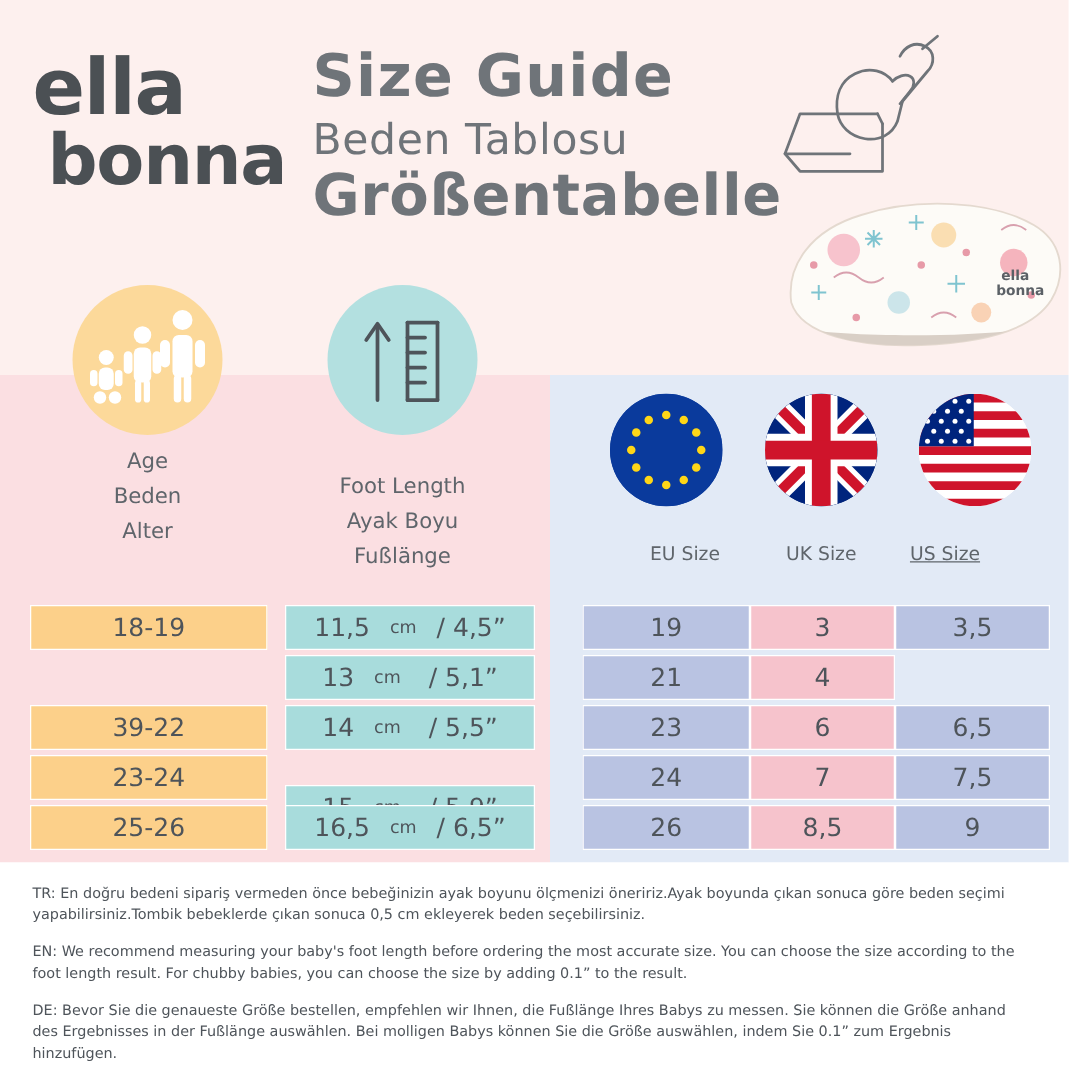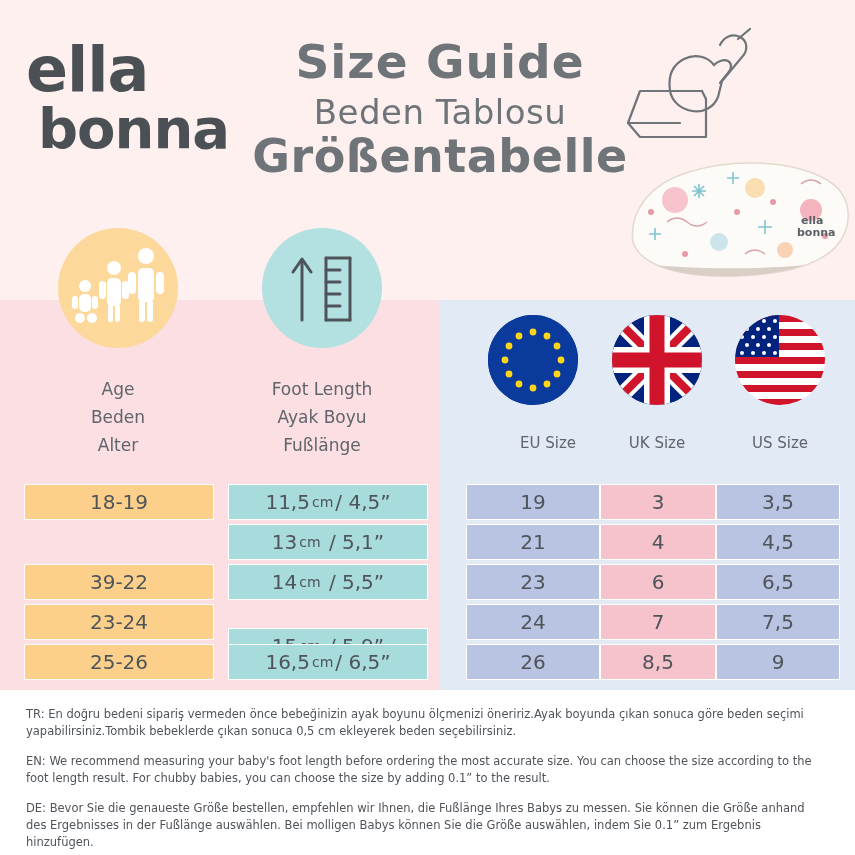--- a/index.html
+++ b/index.html
@@ -67,21 +67,21 @@
     letter-spacing: -1px;
     line-height: 58px;
     margin-left: 12px;
   }
 
   
   .titles {
     position: absolute;
     left: 250px; top: 34px;
     width: 380px;
-    text-align: center;
+    text-align: left;
     color: #6f7479;
     font-family: "DejaVu Sans", sans-serif;
   }
   .title-1 {
     font-size: 47px;
     font-weight: bold;
     line-height: 56px;
     letter-spacing: 1px;
   }
   .title-2 {
@@ -130,21 +130,21 @@
   
   .col-head {
     position: absolute;
     text-align: center;
     color: #5f656b;
     font-size: 17px;
     line-height: 28px;
     font-family: "DejaVu Sans", sans-serif;
   }
   .col-head-age {
-    left: 38px; top: 375px;
+    left: 38px; top: 355px;
     width: 160px;
     text-align: center;
   }
   .col-head-foot {
     left: 232px; top: 375px;
     width: 180px;
   }
 
   
   .flag-wrap {
@@ -160,21 +160,21 @@
   .flag-label {
     position: absolute;
     top: 434px;
     text-align: center;
     color: #5f656b;
     font-size: 15px;
     font-family: "DejaVu Sans", sans-serif;
   }
   .lbl-eu { left: 488px; width: 120px; }
   .lbl-uk { left: 597px; width: 120px; }
-  .lbl-us { left: 720px; width: 120px; }
+  .lbl-us { left: 696px; width: 120px; text-decoration: underline; }
 
   
   .cell {
     position: absolute;
     box-sizing: border-box;
     display: flex;
     align-items: center;
     justify-content: center;
     font-family: "DejaVu Sans", sans-serif;
     color: #4e545a;
@@ -190,21 +190,21 @@
   .cell-foot {
     left: 228px;
     width: 200px;
     height: 36px;
     background: #a8dcdc;
     border: 1px solid #ffffff;
     font-size: 20px;
   }
   .cell-foot .unit {
     font-size: 14px;
-    margin: 0 2px;
+    margin: 0 16px;
   }
   .cell-eu {
     left: 466px;
     width: 134px;
     height: 36px;
     background: #b9c3e2;
     border: 1px solid #ffffff;
     font-size: 20px;
   }
   .cell-uk {
@@ -476,23 +476,20 @@
     <span class="unit">cm</span>
     <span>&nbsp;/&nbsp;</span>
     <span>5,1”</span>
   </div>
   <div class="cell cell-eu" style="top:524px">
       <span>21</span>
     </div>
   <div class="cell cell-uk" style="top:524px">
       <span>4</span>
     </div>
-  <div class="cell cell-us" style="top:524px">
-      <span>4,5</span>
-    </div>
 
   <div class="cell cell-age" style="top:564px">
       <span>39-22</span>
     </div>
   <div class="cell cell-foot" style="top:564px">
     <span>14</span>
     <span class="unit">cm</span>
     <span>&nbsp;/&nbsp;</span>
     <span>5,5”</span>
   </div>

